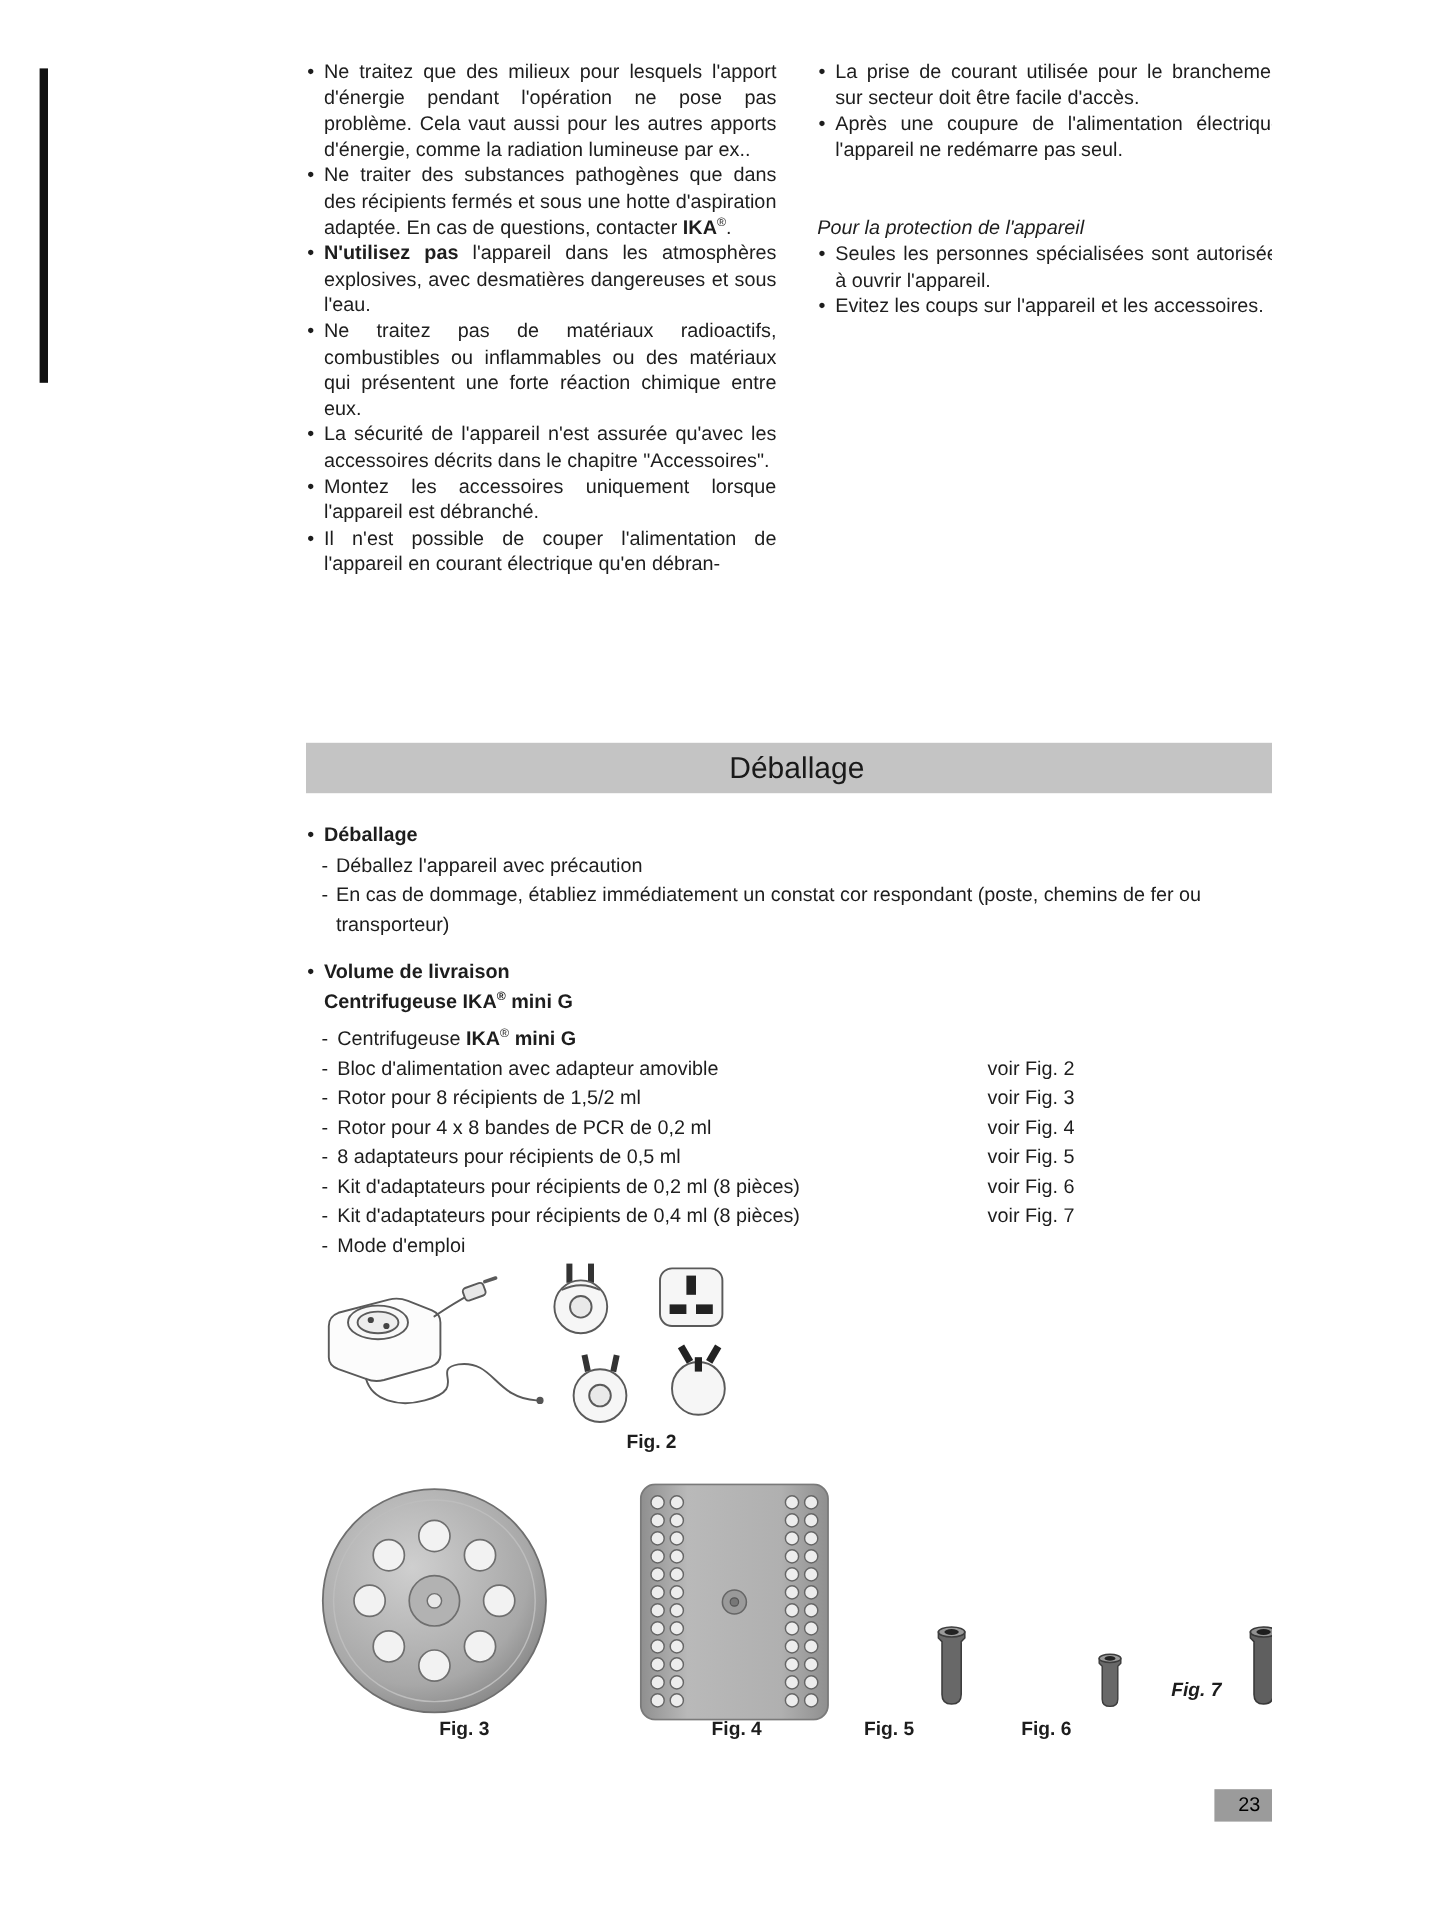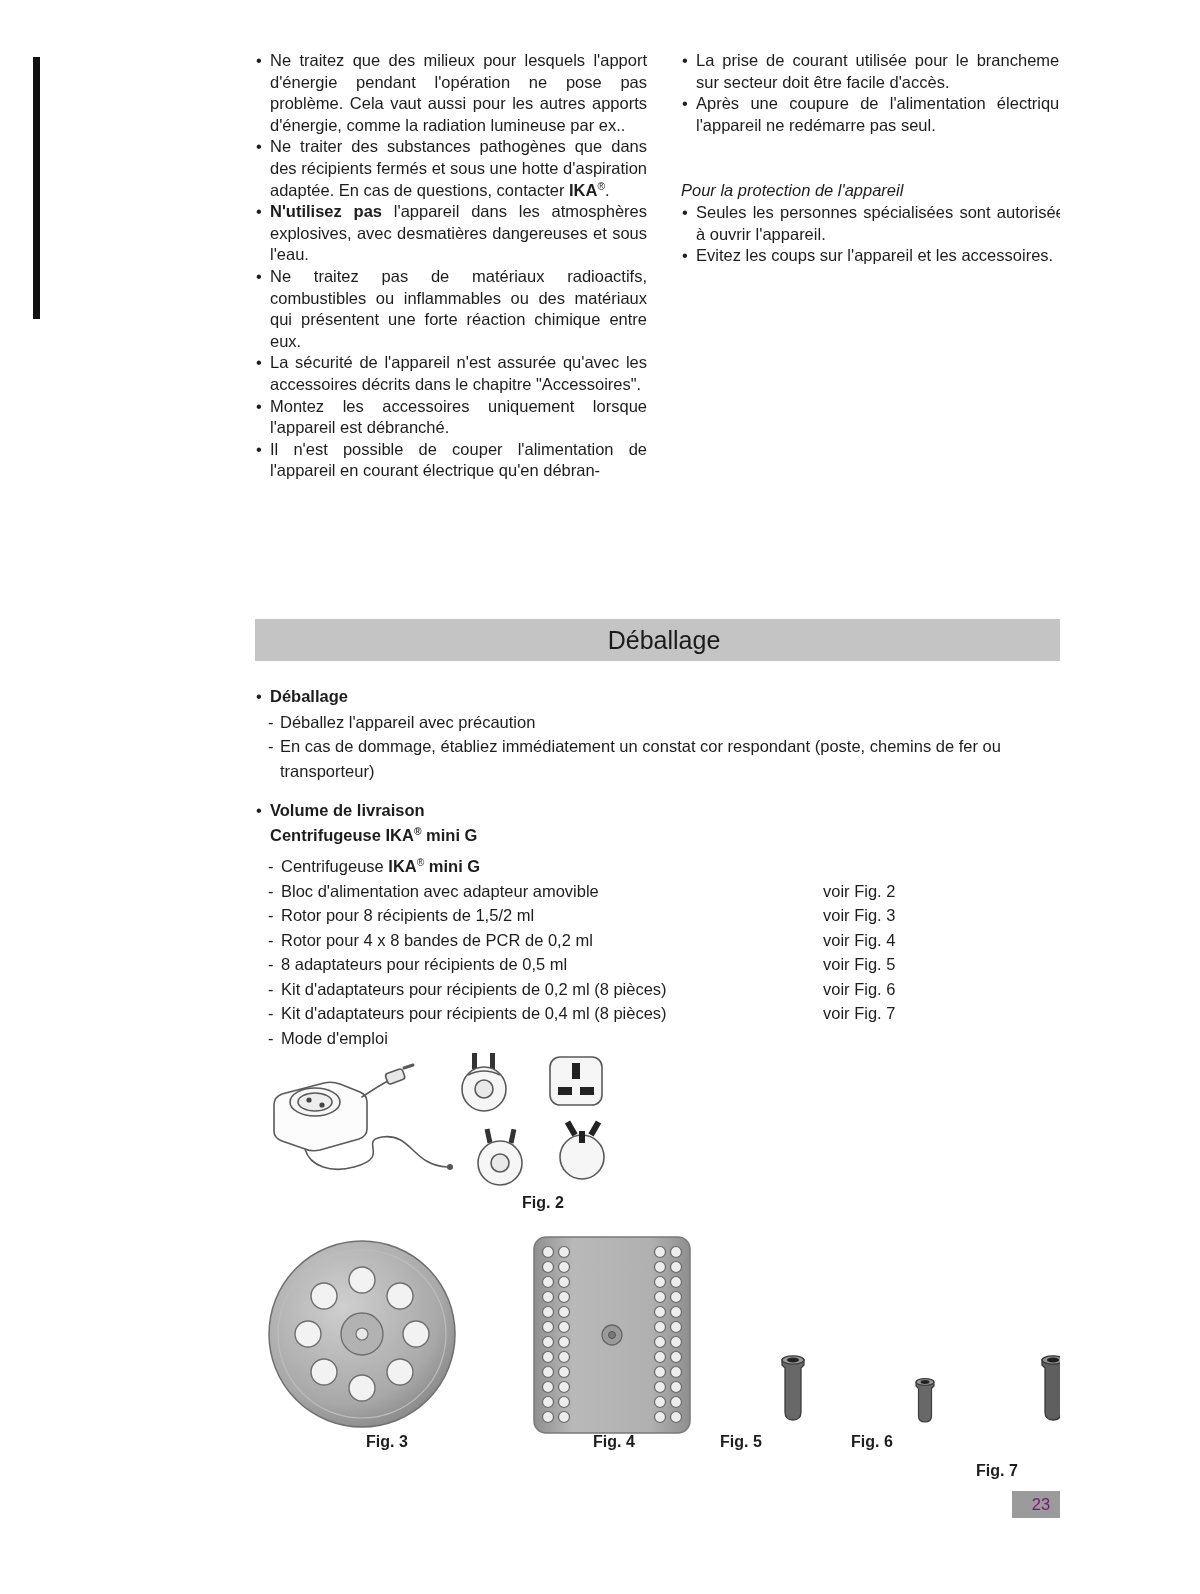--- a/index.html
+++ b/index.html
@@ -41,23 +41,23 @@
   .fig5 { left:776px; top:1352px; }
   .fig6 { left:912px; top:1376px; }
   .fig7 { left:1036px; top:1352px; }
 
   .caption { position:absolute; width:140px; font-weight:bold; font-size:16px; }
   .cap2 { left:522px; top:1194px; }
   .cap3 { left:366px; top:1433px; }
   .cap4 { left:593px; top:1433px; }
   .cap5 { left:720px; top:1433px; }
   .cap6 { left:851px; top:1433px; }
-  .cap7 { left:976px; top:1462px; }
-
-  .pagenum { position:absolute; left:1012px; top:1491px; width:58px; height:27px; background:#9b9b9b; color:#701a75; font-size:16.5px; text-align:center; line-height:27px; }
+  .cap7 { left:976px; top:1400px;font-style:italic; }
+
+  .pagenum { position:absolute; left:1012px; top:1491px; width:58px; height:27px; background:#9b9b9b; color:#000000; font-size:16.5px; text-align:center; line-height:27px; }
 </style>
 </head>
 <body>
 
 <div class="page">
 
   <div class="edge-bar"></div>
 
   <section class="safety">
     <div class="col">

